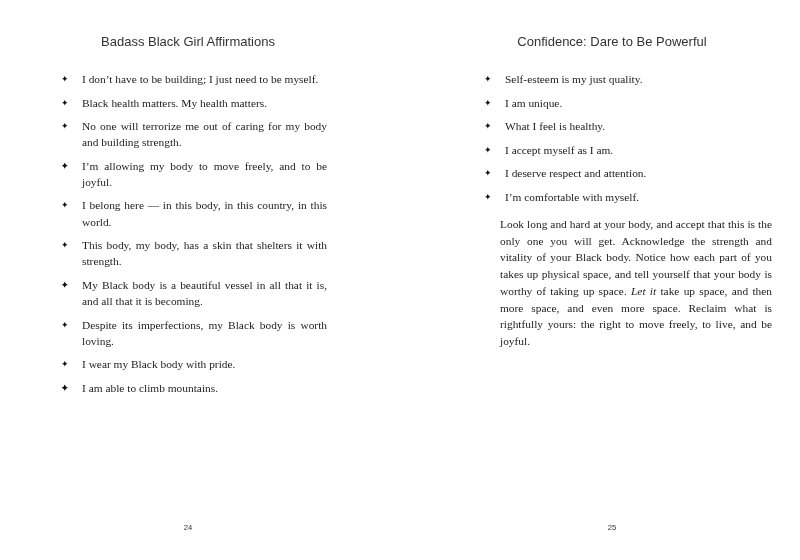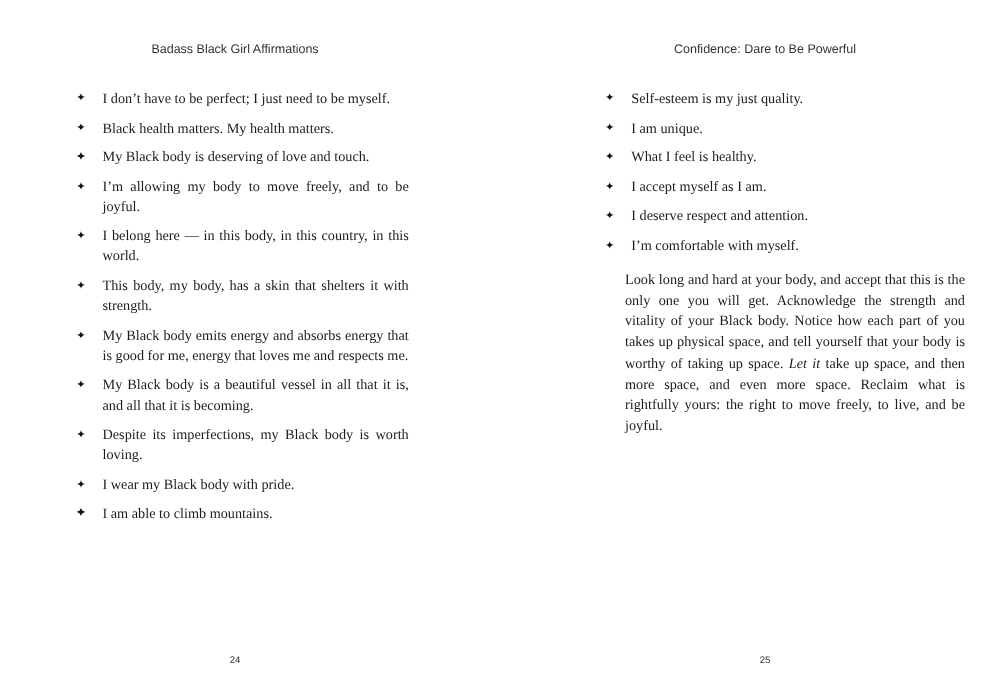--- a/index.html
+++ b/index.html
@@ -8,21 +8,21 @@
     }
     body { position: relative; color: #1a1a1a; }
     .page {
       position: absolute; top: 0; height: 560px; width: 400px;
     }
     .page.left { left: 0; }
     .page.right { left: 400px; }
     .running-head {
       position: absolute; top: 34px; left: 0; width: 100%;
       font-family: "Liberation Sans", sans-serif;
-      font-size: 10px; color: #333; text-align: center;
+      font-size: 13px; color: #333; text-align: center;
     }
     .page.left .running-head { left: 0; width: 376px; }
     .page.right .running-head { left: 8px; width: 408px; }
     .folio {
       position: absolute; top: 523px;
       font-family: "Liberation Sans", sans-serif;
       font-size: 7.6px; color: #333; text-align: center;
     }
     .page.left .folio { left: 0; width: 376px; }
     .page.right .folio { left: 8px; width: 408px; }
@@ -50,28 +50,28 @@
       text-align: justify; color: #1c1c1c; margin-left: 24px;
     }
     .para em { font-style: italic; }
   </style>
 </head>
 <body>
 
 <div class="page left">
   <div class="running-head">Badass Black Girl Affirmations</div>
   <ul class="list">
-    <li class="item"><span class="bullet">✦</span><span>I don’t have to be perfect; I just need to be myself.</span></li>
+    <li class="item"><span class="bullet">✦</span><span>I don’t have to be building; I just need to be myself.</span></li>
     <li class="item"><span class="bullet">✦</span><span>Black health matters. My health matters.</span></li>
+    <li class="item"><span class="bullet">✦</span><span>No one will terrorize me out of caring for my body and building strength.</span></li>
     <li class="item"><span class="bullet">✦</span></li>
-    <li class="item"><span class="bullet">✦</span><span>My Black body is deserving of love and touch.</span></li>
     <li class="item"><span class="bullet">✦</span><span>I’m allowing my body to move freely, and to be joyful.</span></li>
     <li class="item"><span class="bullet">✦</span><span>I belong here — in this body, in this country, in this world.</span></li>
     <li class="item"><span class="bullet">✦</span><span>This body, my body, has a skin that shelters it with strength.</span></li>
-    <li class="item"><span class="bullet">✦</span><span>My Black body emits energy and absorbs energy that is good for me, energy that loves me and respects me.</span></li>
+    <li class="item"><span class="bullet">✦</span></li>
     <li class="item"><span class="bullet">✦</span><span>My Black body is a beautiful vessel in all that it is, and all that it is becoming.</span></li>
     <li class="item"><span class="bullet">✦</span><span>Despite its imperfections, my Black body is worth loving.</span></li>
     <li class="item"><span class="bullet">✦</span><span>I wear my Black body with pride.</span></li>
     <li class="item"><span class="bullet">✦</span></li>
     <li class="item"><span class="bullet">✦</span></li>
     <li class="item"><span class="bullet">✦</span><span>I am able to climb mountains.</span></li>
   </ul>
   <div class="folio">24</div>
 </div>
 

